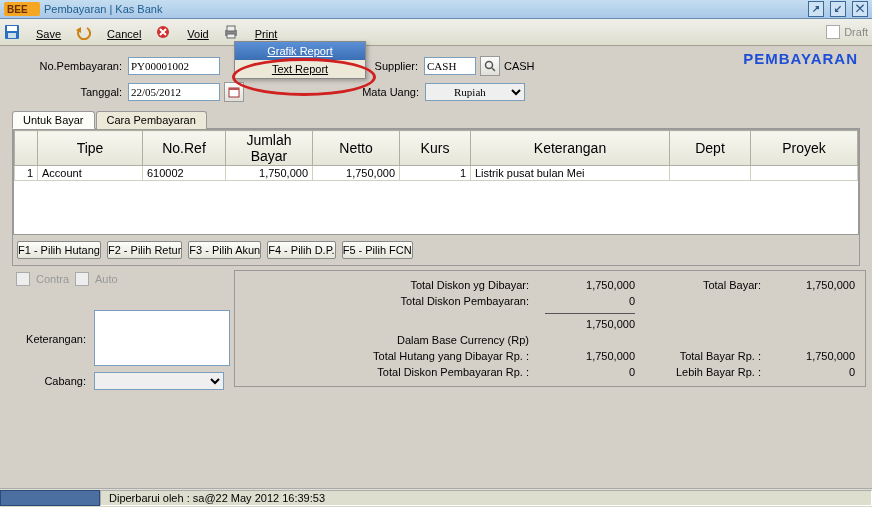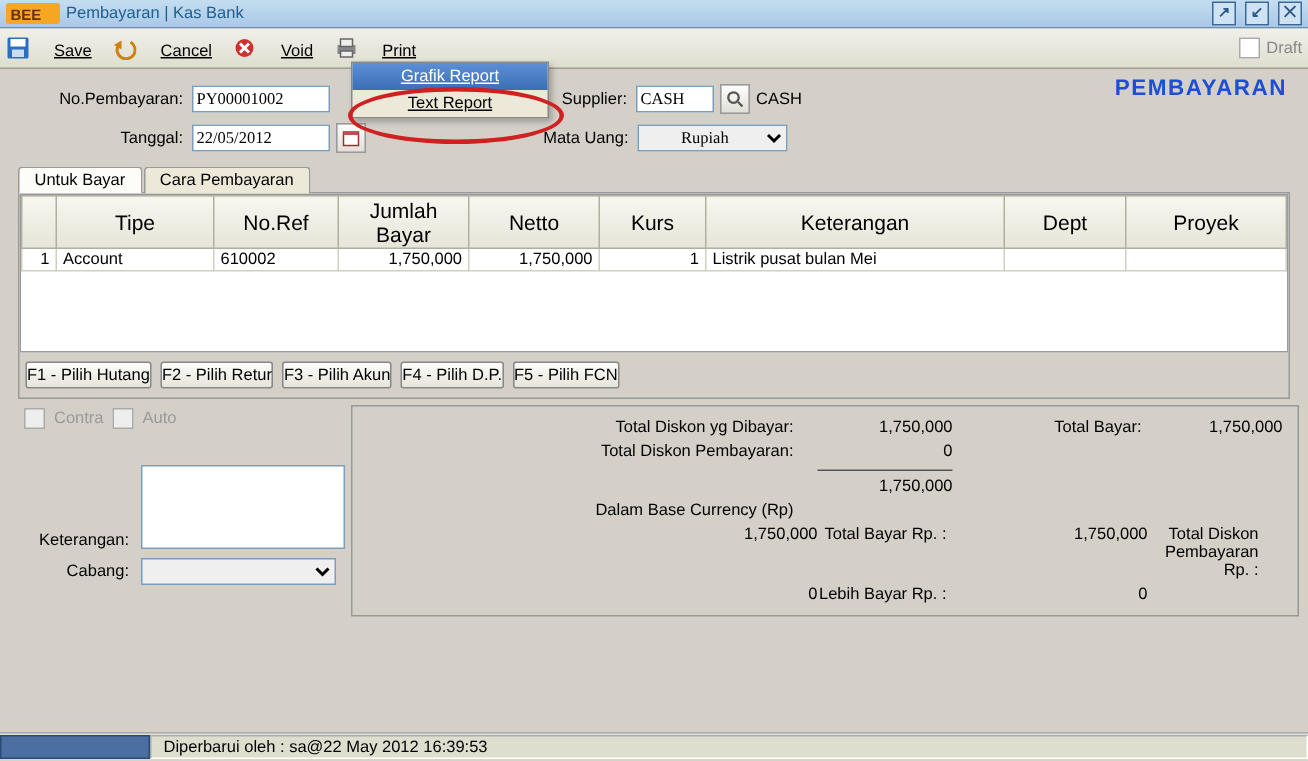--- a/index.html
+++ b/index.html
@@ -70,21 +70,21 @@
 .grid td.num, .grid th.num { text-align:right;}
 .btnrow { display:flex; gap:6px; padding:6px 4px;}
 .btn { border:1px solid #888; background:linear-gradient(#fdfdfb,#e5e5da); padding:2px 0; font-size:11px; border-radius:2px;}
 .checks { display:flex; gap:6px; align-items:center; color:#999; margin:6px 4px;}
 .checks .cb { width:12px; height:12px; border:1px solid #aaa; background:#eee;}
 .totals-box { border:1px solid #999; margin:4px; padding:8px 10px; display:grid; grid-template-columns: 300px 90px 130px 90px; row-gap:4px; font-size:11px;}
 .totals-box .lbl { text-align:right; padding-right:16px;}
 .totals-box .val { text-align:right;}
 .totals-box .lbl2c { text-align:right; padding-right:4px;}
 .totals-box .sep { grid-column: 2 / 3; border-top:1px solid #555; margin-top:2px;}
-.bottom-left { display:flex; align-items:flex-end; gap:8px; margin:14px 0 0 4px;}
+.bottom-left { display:flex; align-items:center; gap:8px; margin:14px 0 0 4px;}
 .bottom-left label { width:70px; text-align:right; margin-top:2px;}
 textarea.keter { width:130px; height:50px; border:1px solid #7b9ebd; font:11px Tahoma; resize:none;}
 .cabang-row { display:flex; align-items:center; gap:8px; margin:6px 0 0 4px;}
 .cabang-row label { width:70px; text-align:right;}
 .cabang-sel { width:130px;}
 .statusbar {
   position:absolute; bottom:0; left:0; right:0;
   background:linear-gradient(#e0e0d4,#d5d5c8);
   border-top:1px solid #aaa;
   height:18px; display:flex; align-items:center; font-size:11px;
@@ -282,20 +282,21 @@
         <div></div>
         <div class="val">1,750,000</div>
         <div></div>
           <div></div>
 
         <div class="lbl">Dalam Base Currency (Rp)</div>
         <div></div>
           <div></div>
           <div></div>
 
+        <div class="lbl">Total Hutang yang Dibayar Rp. :</div>
         <div class="val">1,750,000</div>
         <div class="lbl2c">Total Bayar Rp. :</div>
         <div class="val">1,750,000</div>
 
         <div class="lbl">Total Diskon Pembayaran Rp. :</div>
         <div class="val">0</div>
         <div class="lbl2c">Lebih Bayar Rp. :</div>
         <div class="val">0</div>
       </div>
     </div>

